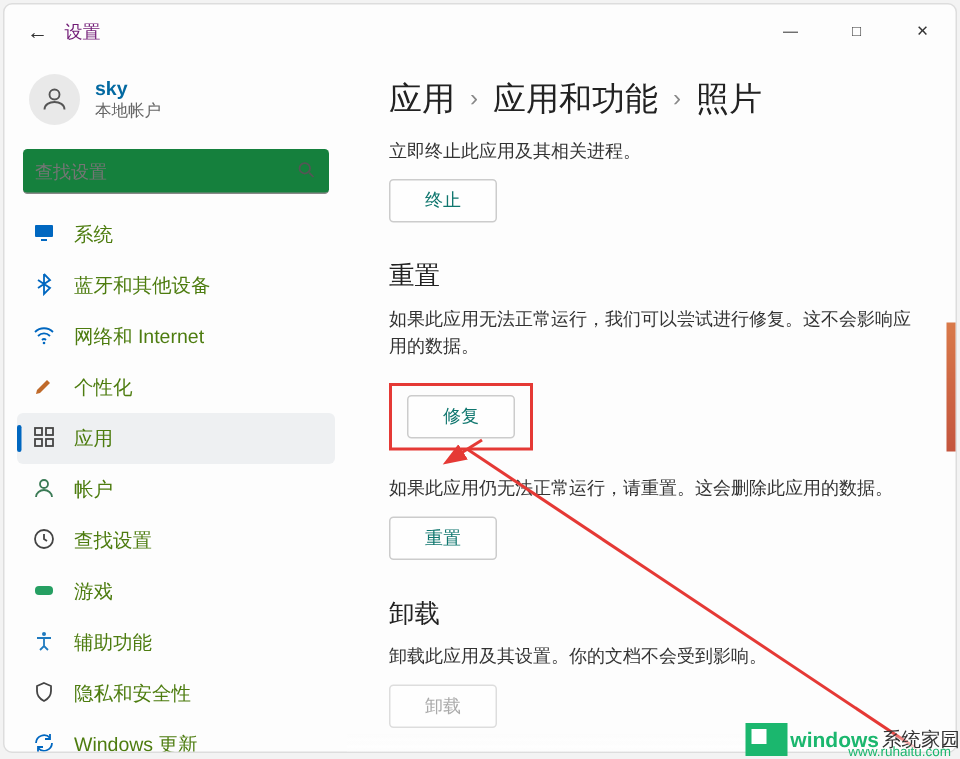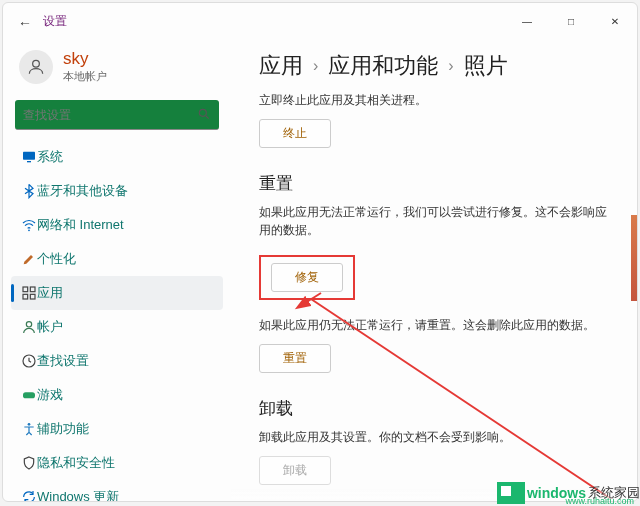--- a/index.html
+++ b/index.html
@@ -8,35 +8,35 @@
   .titlebar { display: flex; align-items: center; height: 36px; padding: 0 8px; }
   .titlebar .back { width: 28px; text-align: center; font-size: 14px; color: #333; cursor: default; }
   .titlebar .title { font-size: 12px; color: #701a75; margin-left: 4px; }
   .winbtns { position: absolute; right: 0; top: 0; display: flex; }
   .winbtn { width: 44px; height: 36px; display: flex; align-items: center; justify-content: center; font-size: 10px; color: #333; }
   .body { display: flex; height: calc(100% - 36px); }
   .sidebar { width: 228px; padding: 4px 8px 8px 8px; overflow-y: auto; }
   .profile { display: flex; align-items: center; padding: 6px 8px 12px 8px; gap: 10px; }
   .avatar { width: 34px; height: 34px; border-radius: 50%; background: #e9e9e9; display: flex; align-items: center; justify-content: center; }
   .avatar svg { width: 20px; height: 20px; }
-  .profile .name { font-size: 17px; font-weight: 400; color: #c2410c; }
+  .profile .name { font-size: 13px; font-weight: 700; color: #0369a1; }
   .profile .sub { font-size: 11px; color: #666; }
   .searchwrap { position: relative; margin: 4px 4px 10px 4px; }
   .search { width: 100%; height: 30px; border: none; border-bottom: 1px solid #888; background: #15803d; padding: 0 30px 0 8px; font-size: 12px; outline: none; border-radius: 3px; }
   .searchwrap .sicon { position: absolute; right: 8px; top: 7px; color: #555; }
   .nav { list-style: none; }
-  .nav li { display: flex; align-items: center; padding: 8px 10px; font-size: 13px; color: #0f766e; border-radius: 4px; cursor: default; position: relative; }
+  .nav li { display: flex; align-items: flex-start; gap: 12px; padding: 8px 10px; font-size: 13px; color: #4d7c0f; border-radius: 4px; cursor: default; position: relative; }
   .nav li.active { background: #eef0f2; }
   .nav li.active::before { content: ""; position: absolute; left: 0; top: 8px; bottom: 8px; width: 3px; background: #0067c0; border-radius: 2px; }
   .nav .ic { width: 16px; height: 16px; display: flex; align-items: center; justify-content: center; font-size: 14px; }
   .main { flex: 1; padding: 12px 24px 0 28px; overflow-y: auto; position: relative; }
   .crumbs { display: flex; align-items: center; gap: 10px; font-size: 22px; color: #222; margin-bottom: 10px; }
   .crumbs .sep { color: #888; font-size: 16px; }
   .desc { font-size: 12px; color: #333; margin-bottom: 10px; line-height: 1.5; }
-  .btn { display: inline-block; min-width: 72px; padding: 5px 18px; font-size: 12px; background: #fefefe; border: 1px solid #ccc; border-radius: 3px; text-align: center; color: #a16207; }
+  .btn { display: inline-block; min-width: 72px; padding: 5px 18px; font-size: 12px; background: #fefefe; border: 1px solid #ccc; border-radius: 3px; text-align: center; color: #0f766e; }
   .btn.disabled { color: #aaa; border-color: #ddd; }
   .section-title { font-size: 17px; color: #222; margin: 24px 0 8px 0; }
   .repair-box { border: 2px solid #e53935; padding: 6px 10px; display: inline-block; margin: 6px 0 2px 0; }
   .arrow-svg { position: absolute; pointer-events: none; }
   .watermark { position: absolute; right: 0; bottom: 2px; display:flex; align-items:center; gap:2px; }
   .wm-logo { width: 28px; height: 22px; background:#1bb76e; position:relative; }
   .wm-logo::before { content:""; position:absolute; left:4px; top:4px; width:10px; height:10px; background:#fff; }
   .wm-text1 { color:#1bb76e; font-weight:700; font-size:14px; }
   .wm-text2 { color:#333; font-size:13px;text-align:right; }
   .wm-sub { position:absolute; right:6px; bottom:-2px; font-size:9px; color:#1bb76e; }

